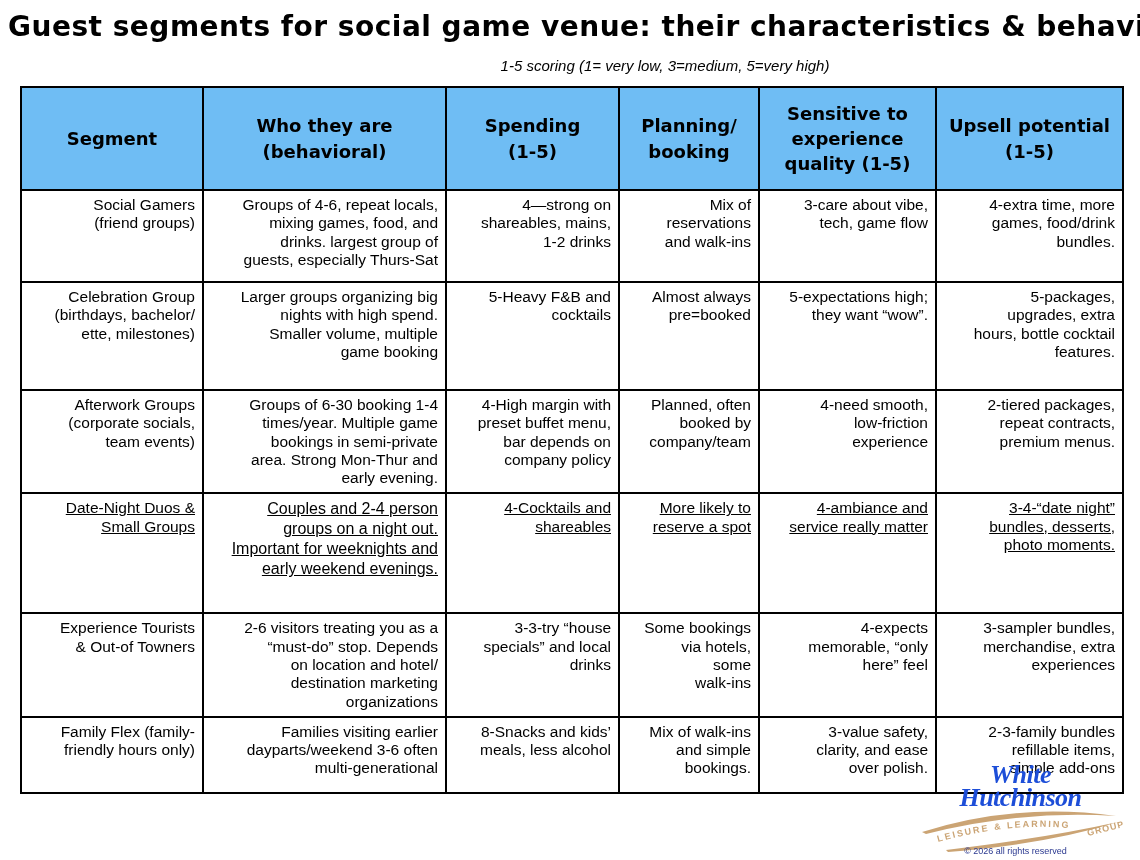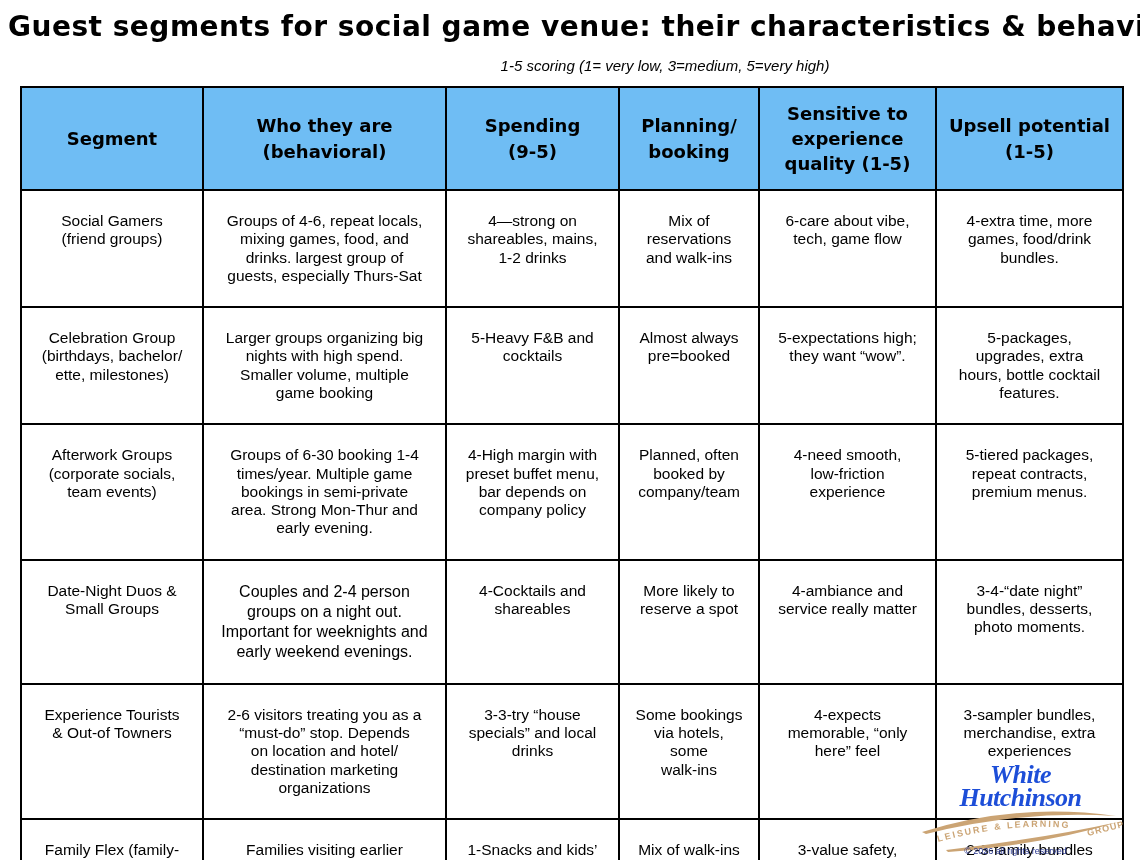--- a/index.html
+++ b/index.html
@@ -45,29 +45,29 @@
     font-size:18px;
     line-height:1.4;
     text-align:center;
     vertical-align:middle;
     padding:4px 6px;
   }
   table.segments td {
     font-size:15.5px;
     line-height:1.18;
     vertical-align:top;
-    text-align:center;
-    padding:21px 7px;
+    text-align:right;
+    padding:5px 7px;
     color:#000;
   }
   thead tr { height:103px; }
   tbody tr:nth-child(1) { height:92px; }
-  tbody tr:nth-child(2) { height:92px; }
+  tbody tr:nth-child(2) { height:108px; }
   tbody tr:nth-child(3) { height:98px; }
-  tbody tr:nth-child(4) { height:120px; }
+  tbody tr:nth-child(4) { height:120px;text-decoration:underline; }
   tbody tr:nth-child(5) { height:80px; }
   tbody tr:nth-child(6) { height:76px;border-radius:20px; }
   
   tbody tr:nth-child(4) td:nth-child(2) { font-size:16px; line-height:1.25; }
 
   
   .logo {
     position:absolute;
     right:12px;
     bottom:4px;
@@ -105,21 +105,21 @@
     <col style="width:140px">
     <col style="width:177px">
     <col style="width:187px">
   </colgroup>
   <thead>
     <tr>
         <th>Segment</th>
         <th>Who they are
 (behavioral)</th>
         <th>Spending
-(9-5)</th>
+(1-5)</th>
         <th>Planning/
 booking</th>
         <th>Sensitive to
 experience
 quality (1-5)</th>
         <th>Upsell potential
 (1-5)</th>
       </tr>
   </thead>
   <tbody>
@@ -129,21 +129,21 @@
         <td>Groups of 4-6, repeat locals,
 mixing games, food, and
 drinks. largest group of
 guests, especially Thurs-Sat</td>
         <td>4—strong on
 shareables, mains,
 1-2 drinks</td>
         <td>Mix of
 reservations
 and walk-ins</td>
-        <td>6-care about vibe,
+        <td>3-care about vibe,
 tech, game flow</td>
         <td>4-extra time, more
 games, food/drink
 bundles.</td>
       </tr>
       <tr>
         <td>Celebration Group
 (birthdays, bachelor/
 ette, milestones)</td>
         <td>Larger groups organizing big
@@ -173,21 +173,21 @@
         <td>4-High margin with
 preset buffet menu,
 bar depends on
 company policy</td>
         <td>Planned, often
 booked by
 company/team</td>
         <td>4-need smooth,
 low-friction
 experience</td>
-        <td>5-tiered packages,
+        <td>2-tiered packages,
 repeat contracts,
 premium menus.</td>
       </tr>
       <tr>
         <td>Date-Night Duos &amp;
 Small Groups</td>
         <td>Couples and 2-4 person
 groups on a night out.
 Important for weeknights and
 early weekend evenings.</td>
@@ -222,21 +222,21 @@
         <td>3-sampler bundles,
 merchandise, extra
 experiences</td>
       </tr>
       <tr>
         <td>Family Flex (family-
 friendly hours only)</td>
         <td>Families visiting earlier
 dayparts/weekend 3-6 often
 multi-generational</td>
-        <td>1-Snacks and kids’
+        <td>8-Snacks and kids’
 meals, less alcohol</td>
         <td>Mix of walk-ins
 and simple
 bookings.</td>
         <td>3-value safety,
 clarity, and ease
 over polish.</td>
         <td>2-3-family bundles
 refillable items,
 simple add-ons</td>

